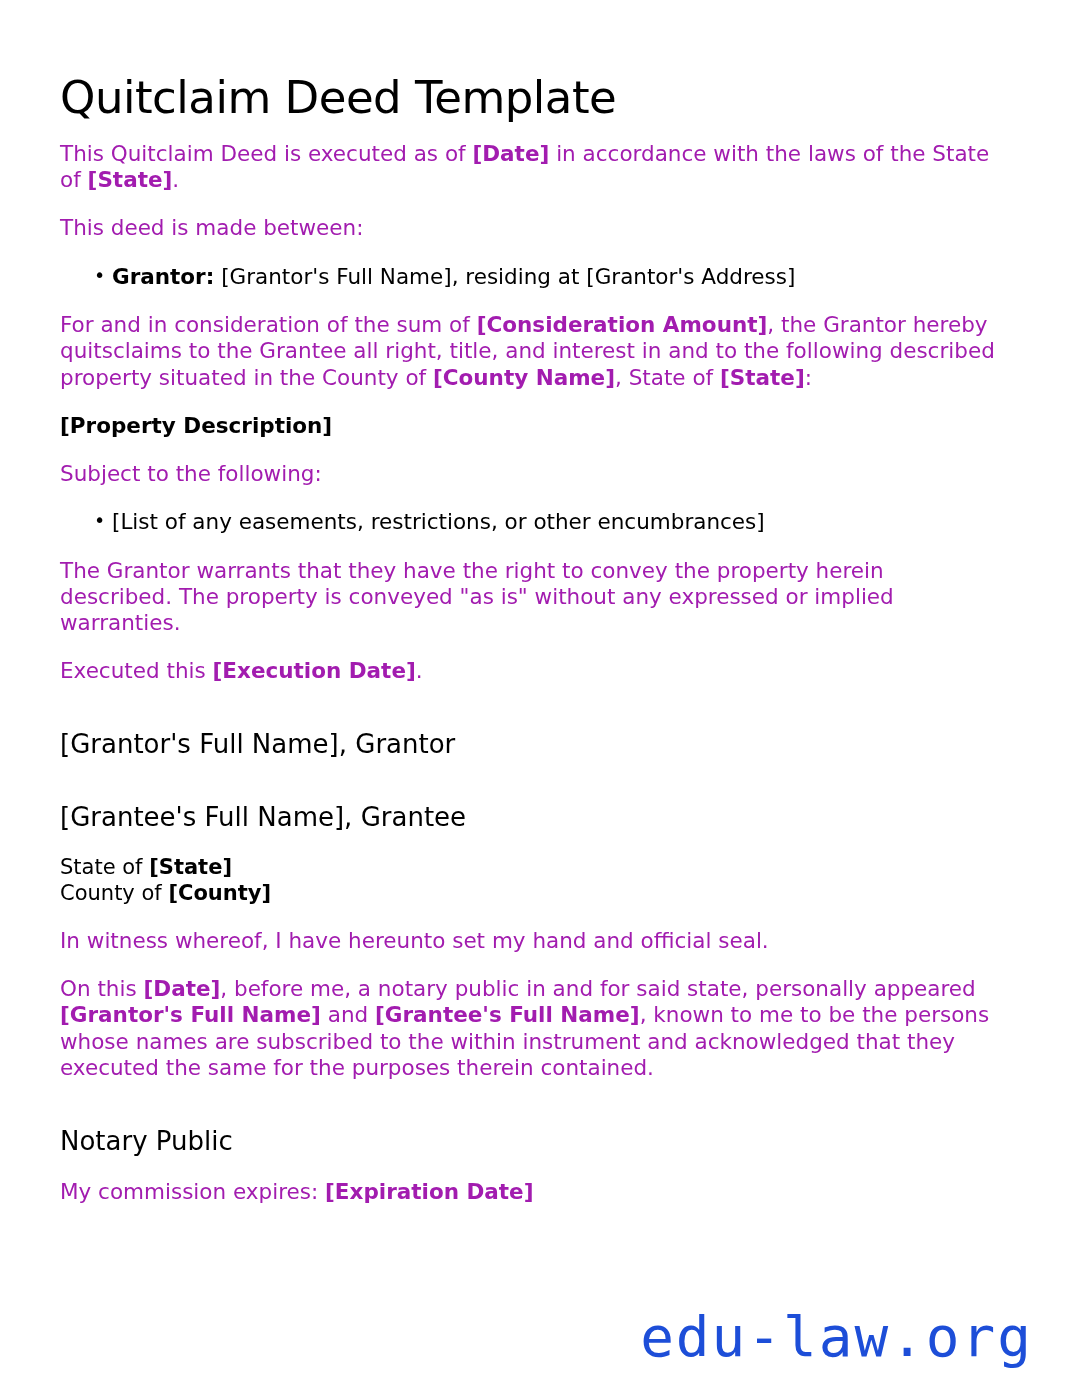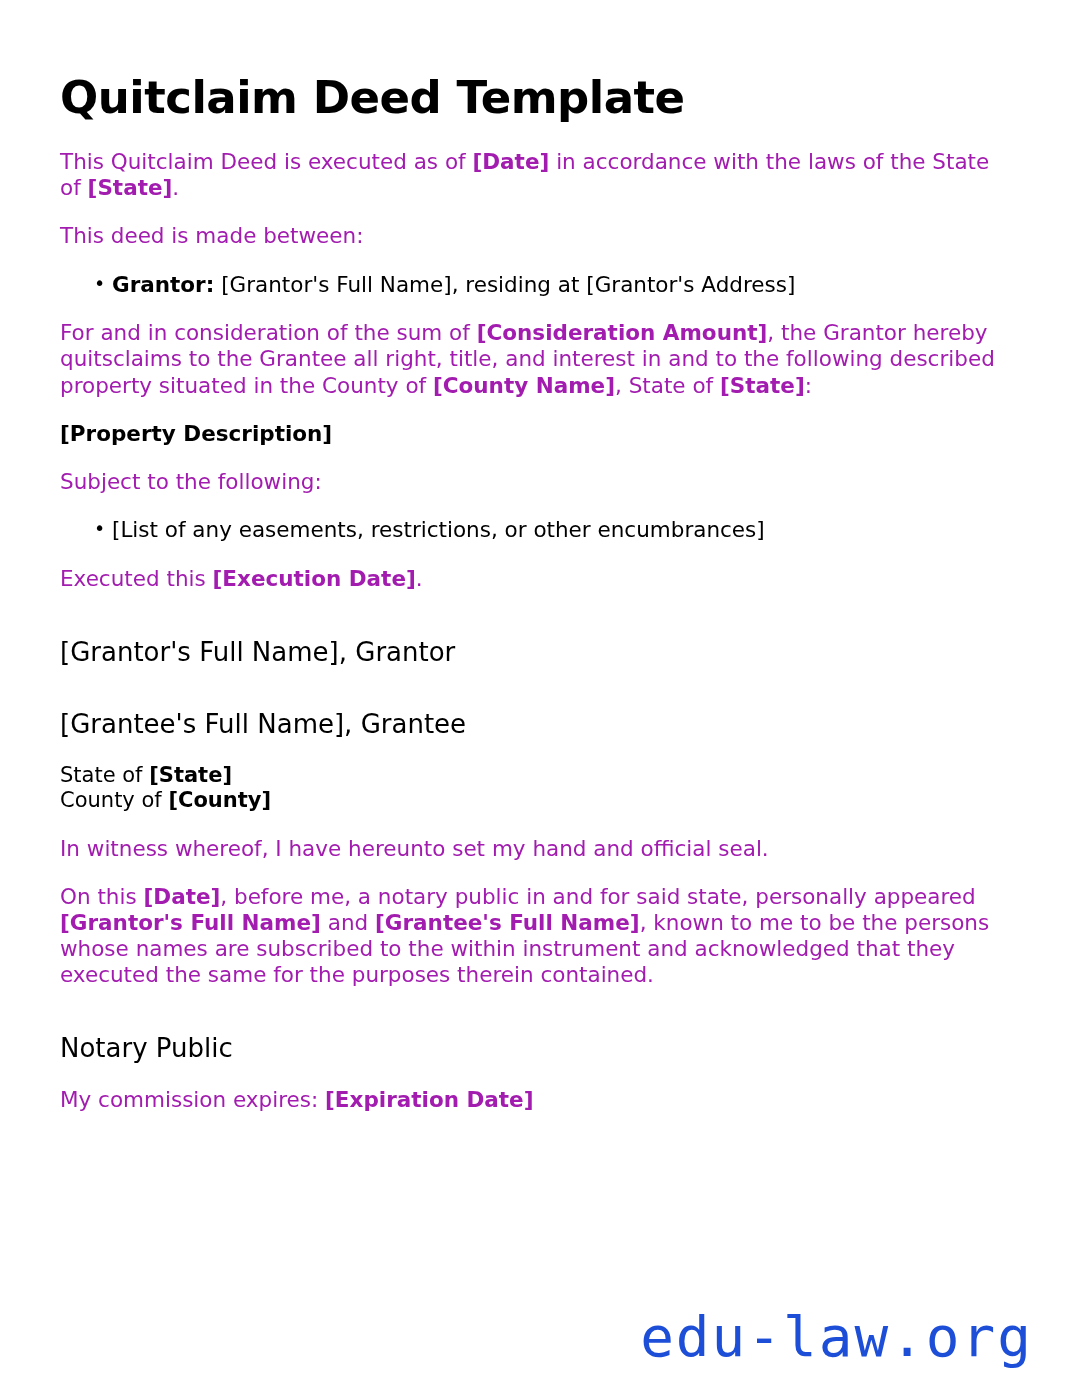--- a/index.html
+++ b/index.html
@@ -19,24 +19,24 @@
     position: absolute;
     left: 0;
     top: 0;
     width: 1075px;
     height: 1391px;
     box-sizing: border-box;
     padding: 60px 80px 0 60px;
   }
   .doc-title {
     font-size: 45px;
-    font-weight: bold;
+    font-weight: normal;
     line-height: 1.05;
     letter-spacing: -0.5px;
-    margin: 14px 0 28px 0;
+    margin: 14px 0 20px 0;
     color: #000;
   }
   p.para {
     font-size: 21.5px;
     line-height: 1.215;
     margin: 0 0 22px 0;
     max-width: 940px;
     color: #a21caf;
     font-weight: normal;
   }
@@ -126,20 +126,21 @@
   <p class="para"><span>For and in consideration of the sum of </span><b>[Consideration Amount]</b><span>, the Grantor hereby quitsclaims to the Grantee all right, title, and interest in and to the following described property situated in the County of </span><b>[County Name]</b><span>, State of </span><b>[State]</b><span>:</span></p>
 
   <p class="bold-line">[Property Description]</p>
 
   <p class="para">Subject to the following:</p>
 
   <ul class="bullets">
     <li>[List of any easements, restrictions, or other encumbrances]</li>
   </ul>
 
+  <p class="para">The Grantor warrants that they have the right to convey the property herein described. The property is conveyed "as is" without any expressed or implied warranties.</p>
 
   <p class="para"><span>Executed this </span><b>[Execution Date]</b><span>.</span></p>
 
   <div class="sig-block first">
     <span class="sig-rule">______________________________</span>
     <span class="sig-caption">[Grantor's Full Name], Grantor</span>
   </div>
 
   <div class="sig-block">
     <span class="sig-rule">______________________________</span>

